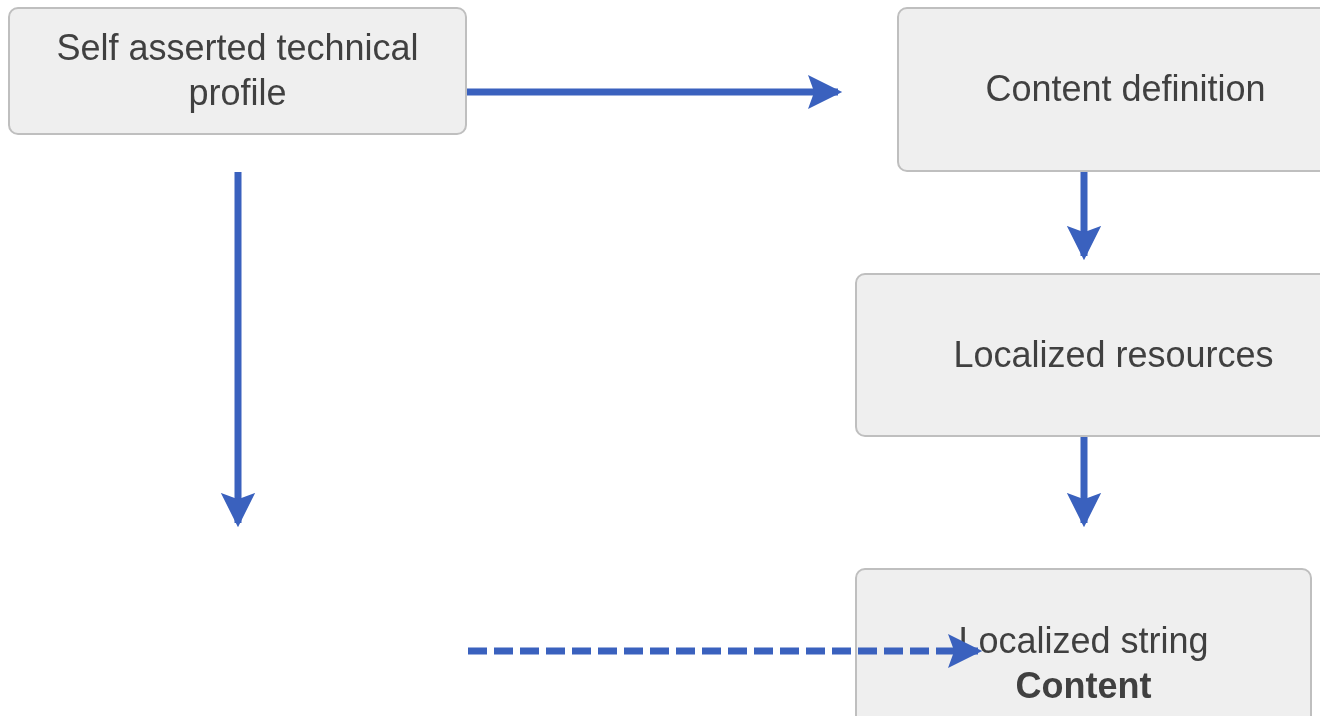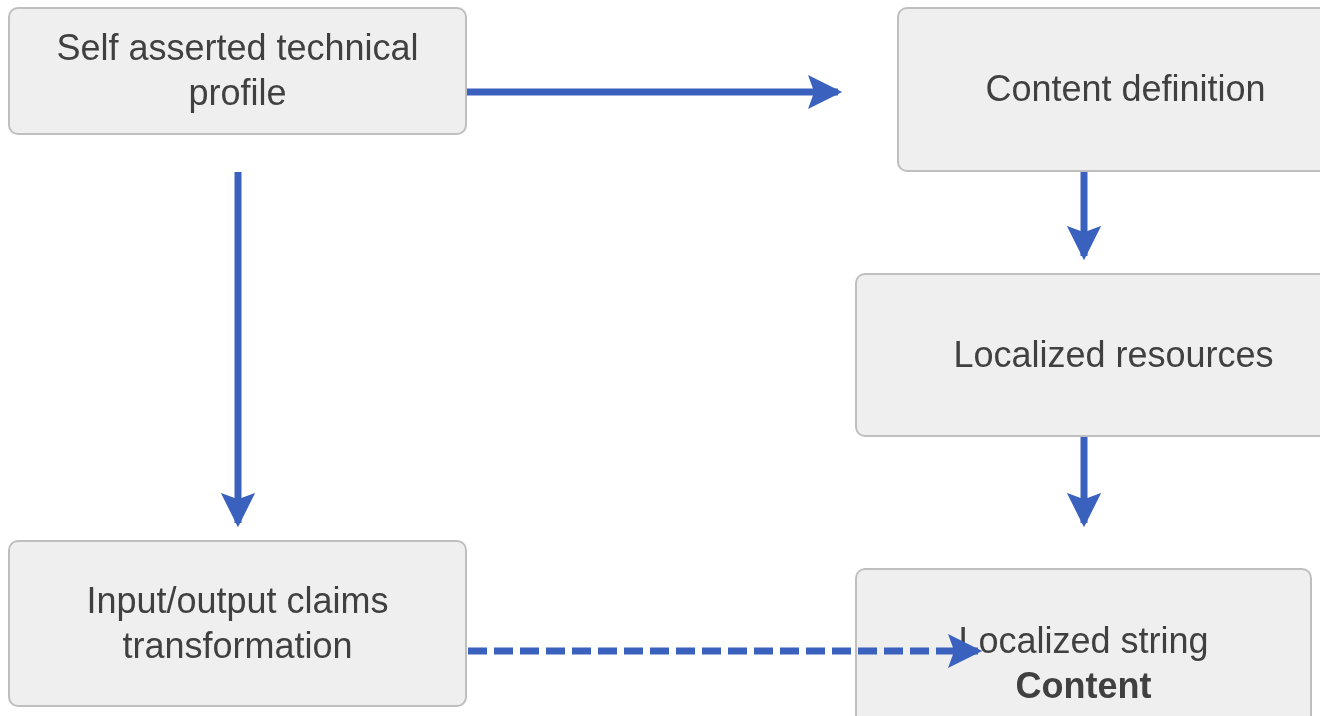--- a/index.html
+++ b/index.html
@@ -97,24 +97,20 @@
   </div>
 
   <div class="node" id="node-content-def">
     <span class="label">Content definition</span>
   </div>
 
   <div class="node" id="node-localized-res">
     <span class="label">Localized resources</span>
   </div>
 
-  <div class="node" id="node-io-claims">
-    <span class="label">Input/output claims
-transformation</span>
-  </div>
 
   <div class="node" id="node-localized-str">
     <span class="label">
       <span>Localized string</span>
       <span class="bold">Content</span>
     </span>
   </div>
 
 </div>
 

